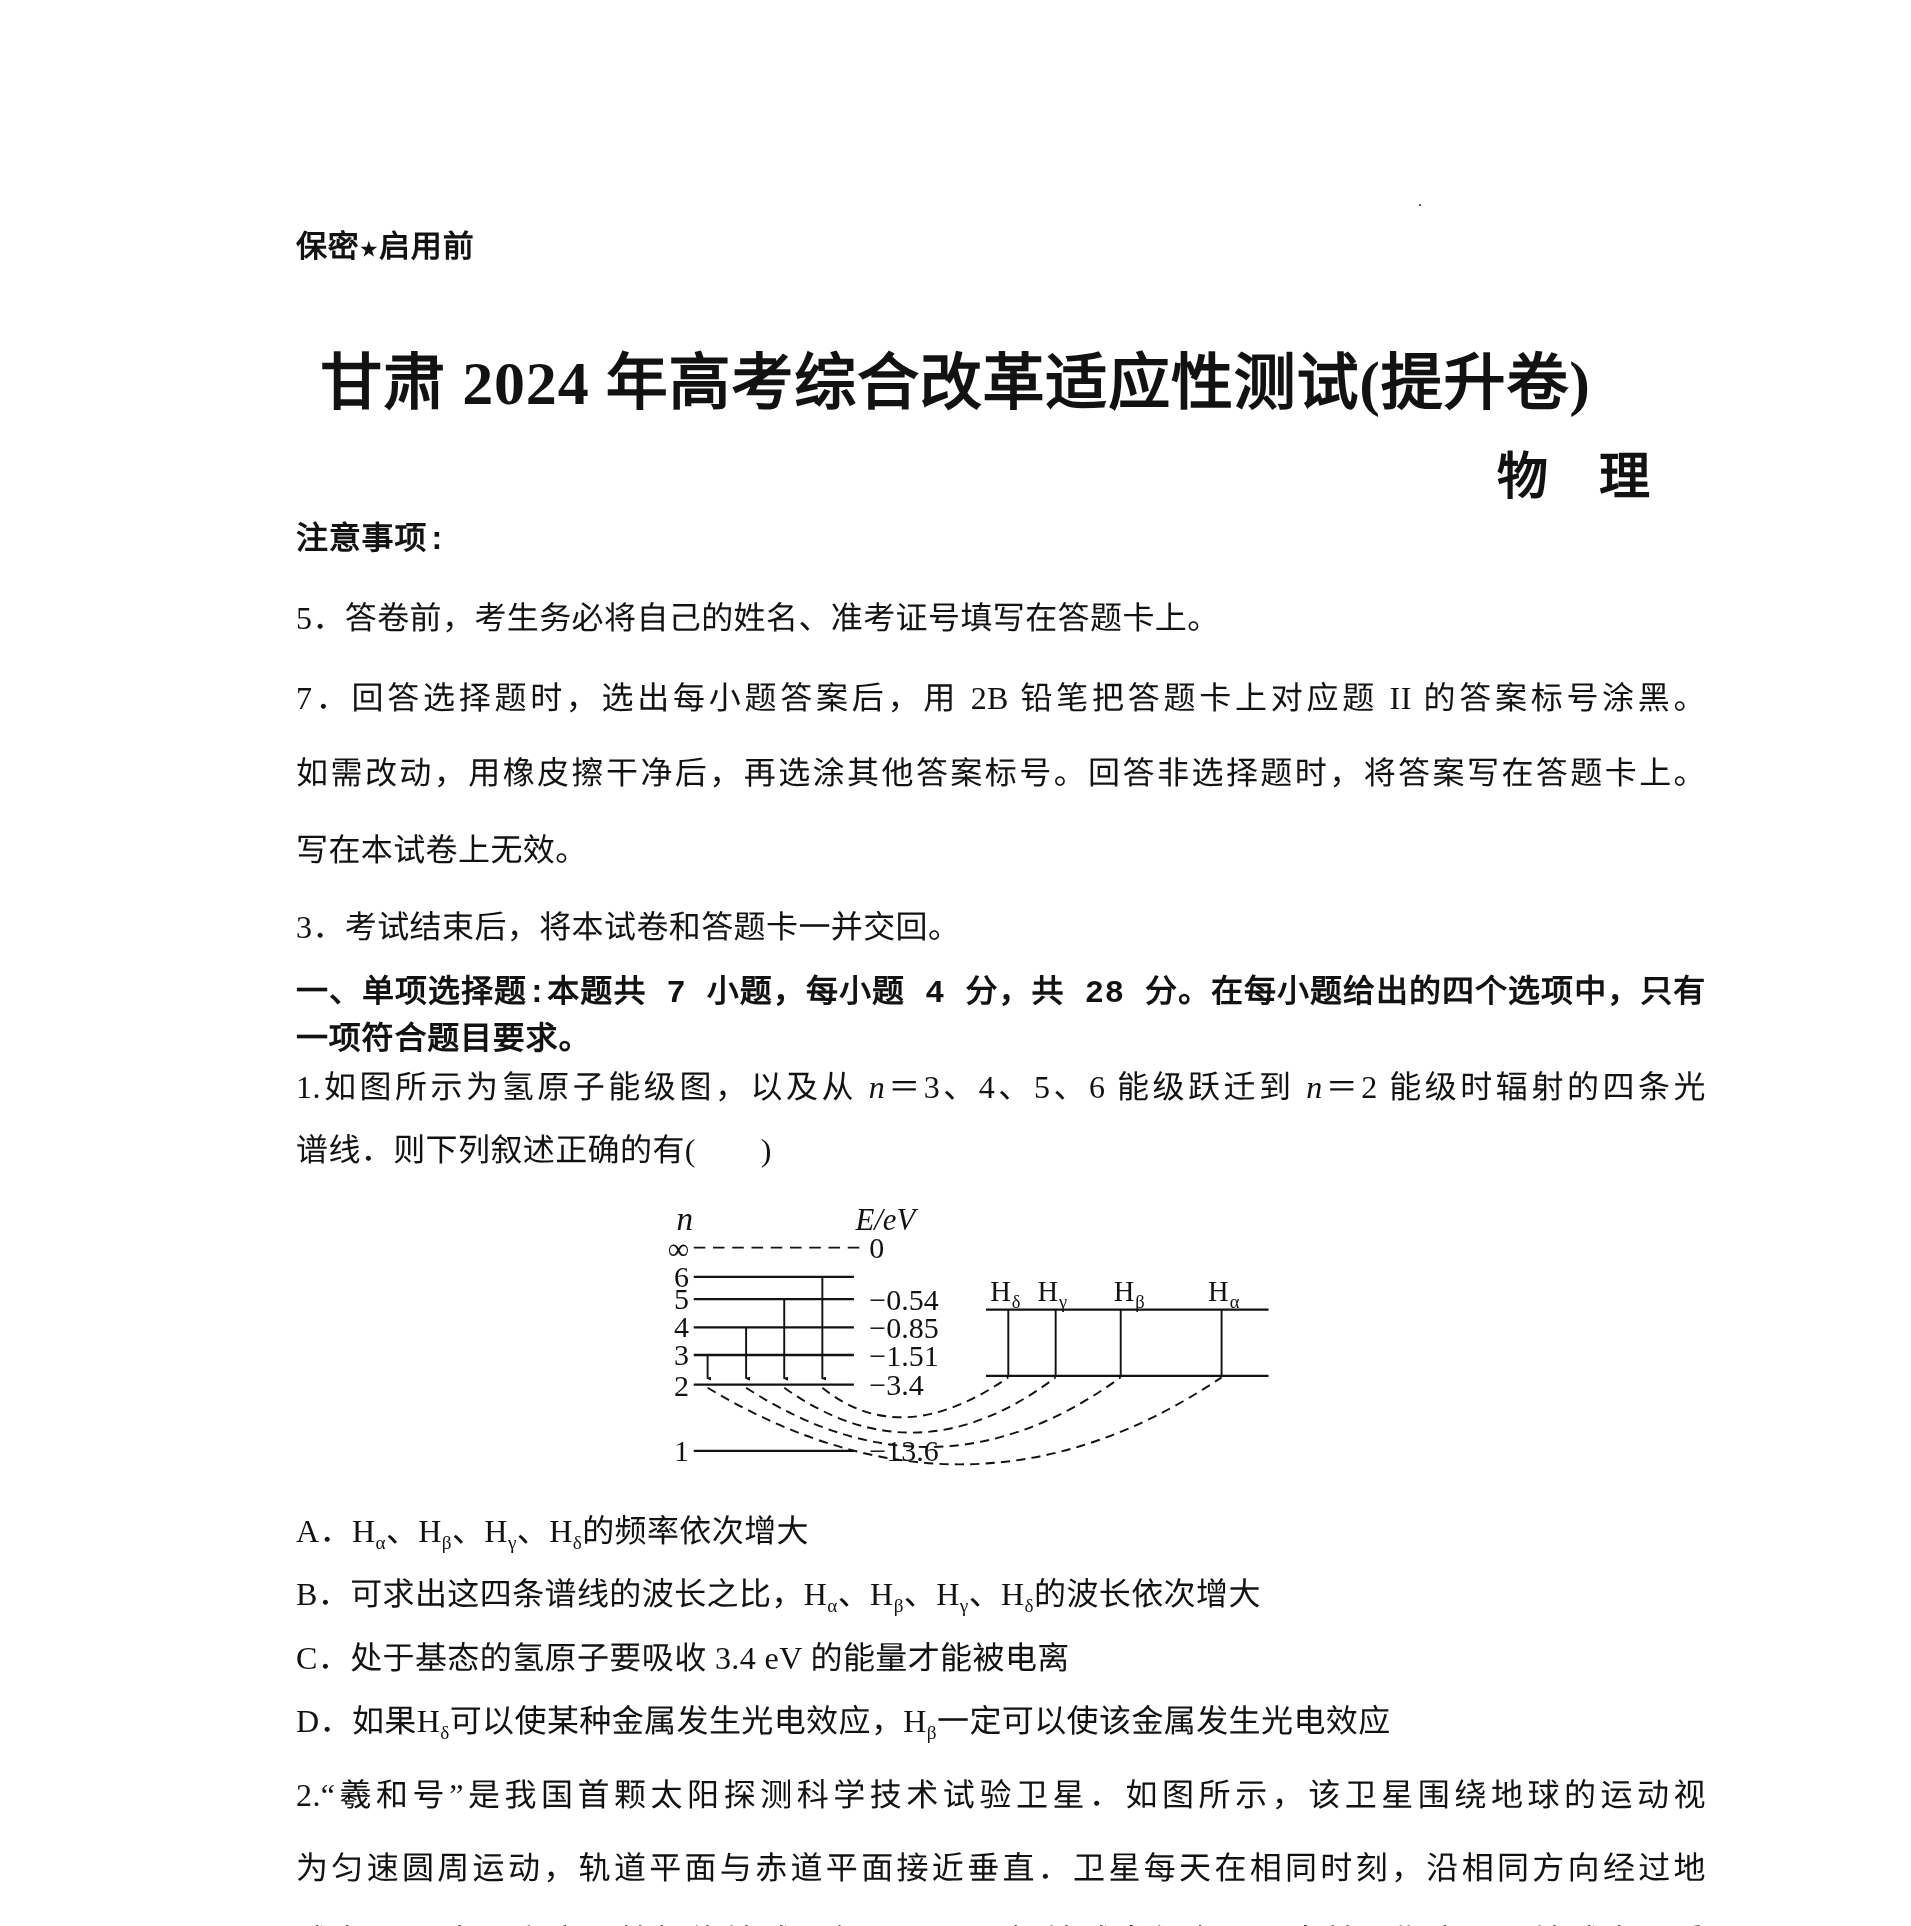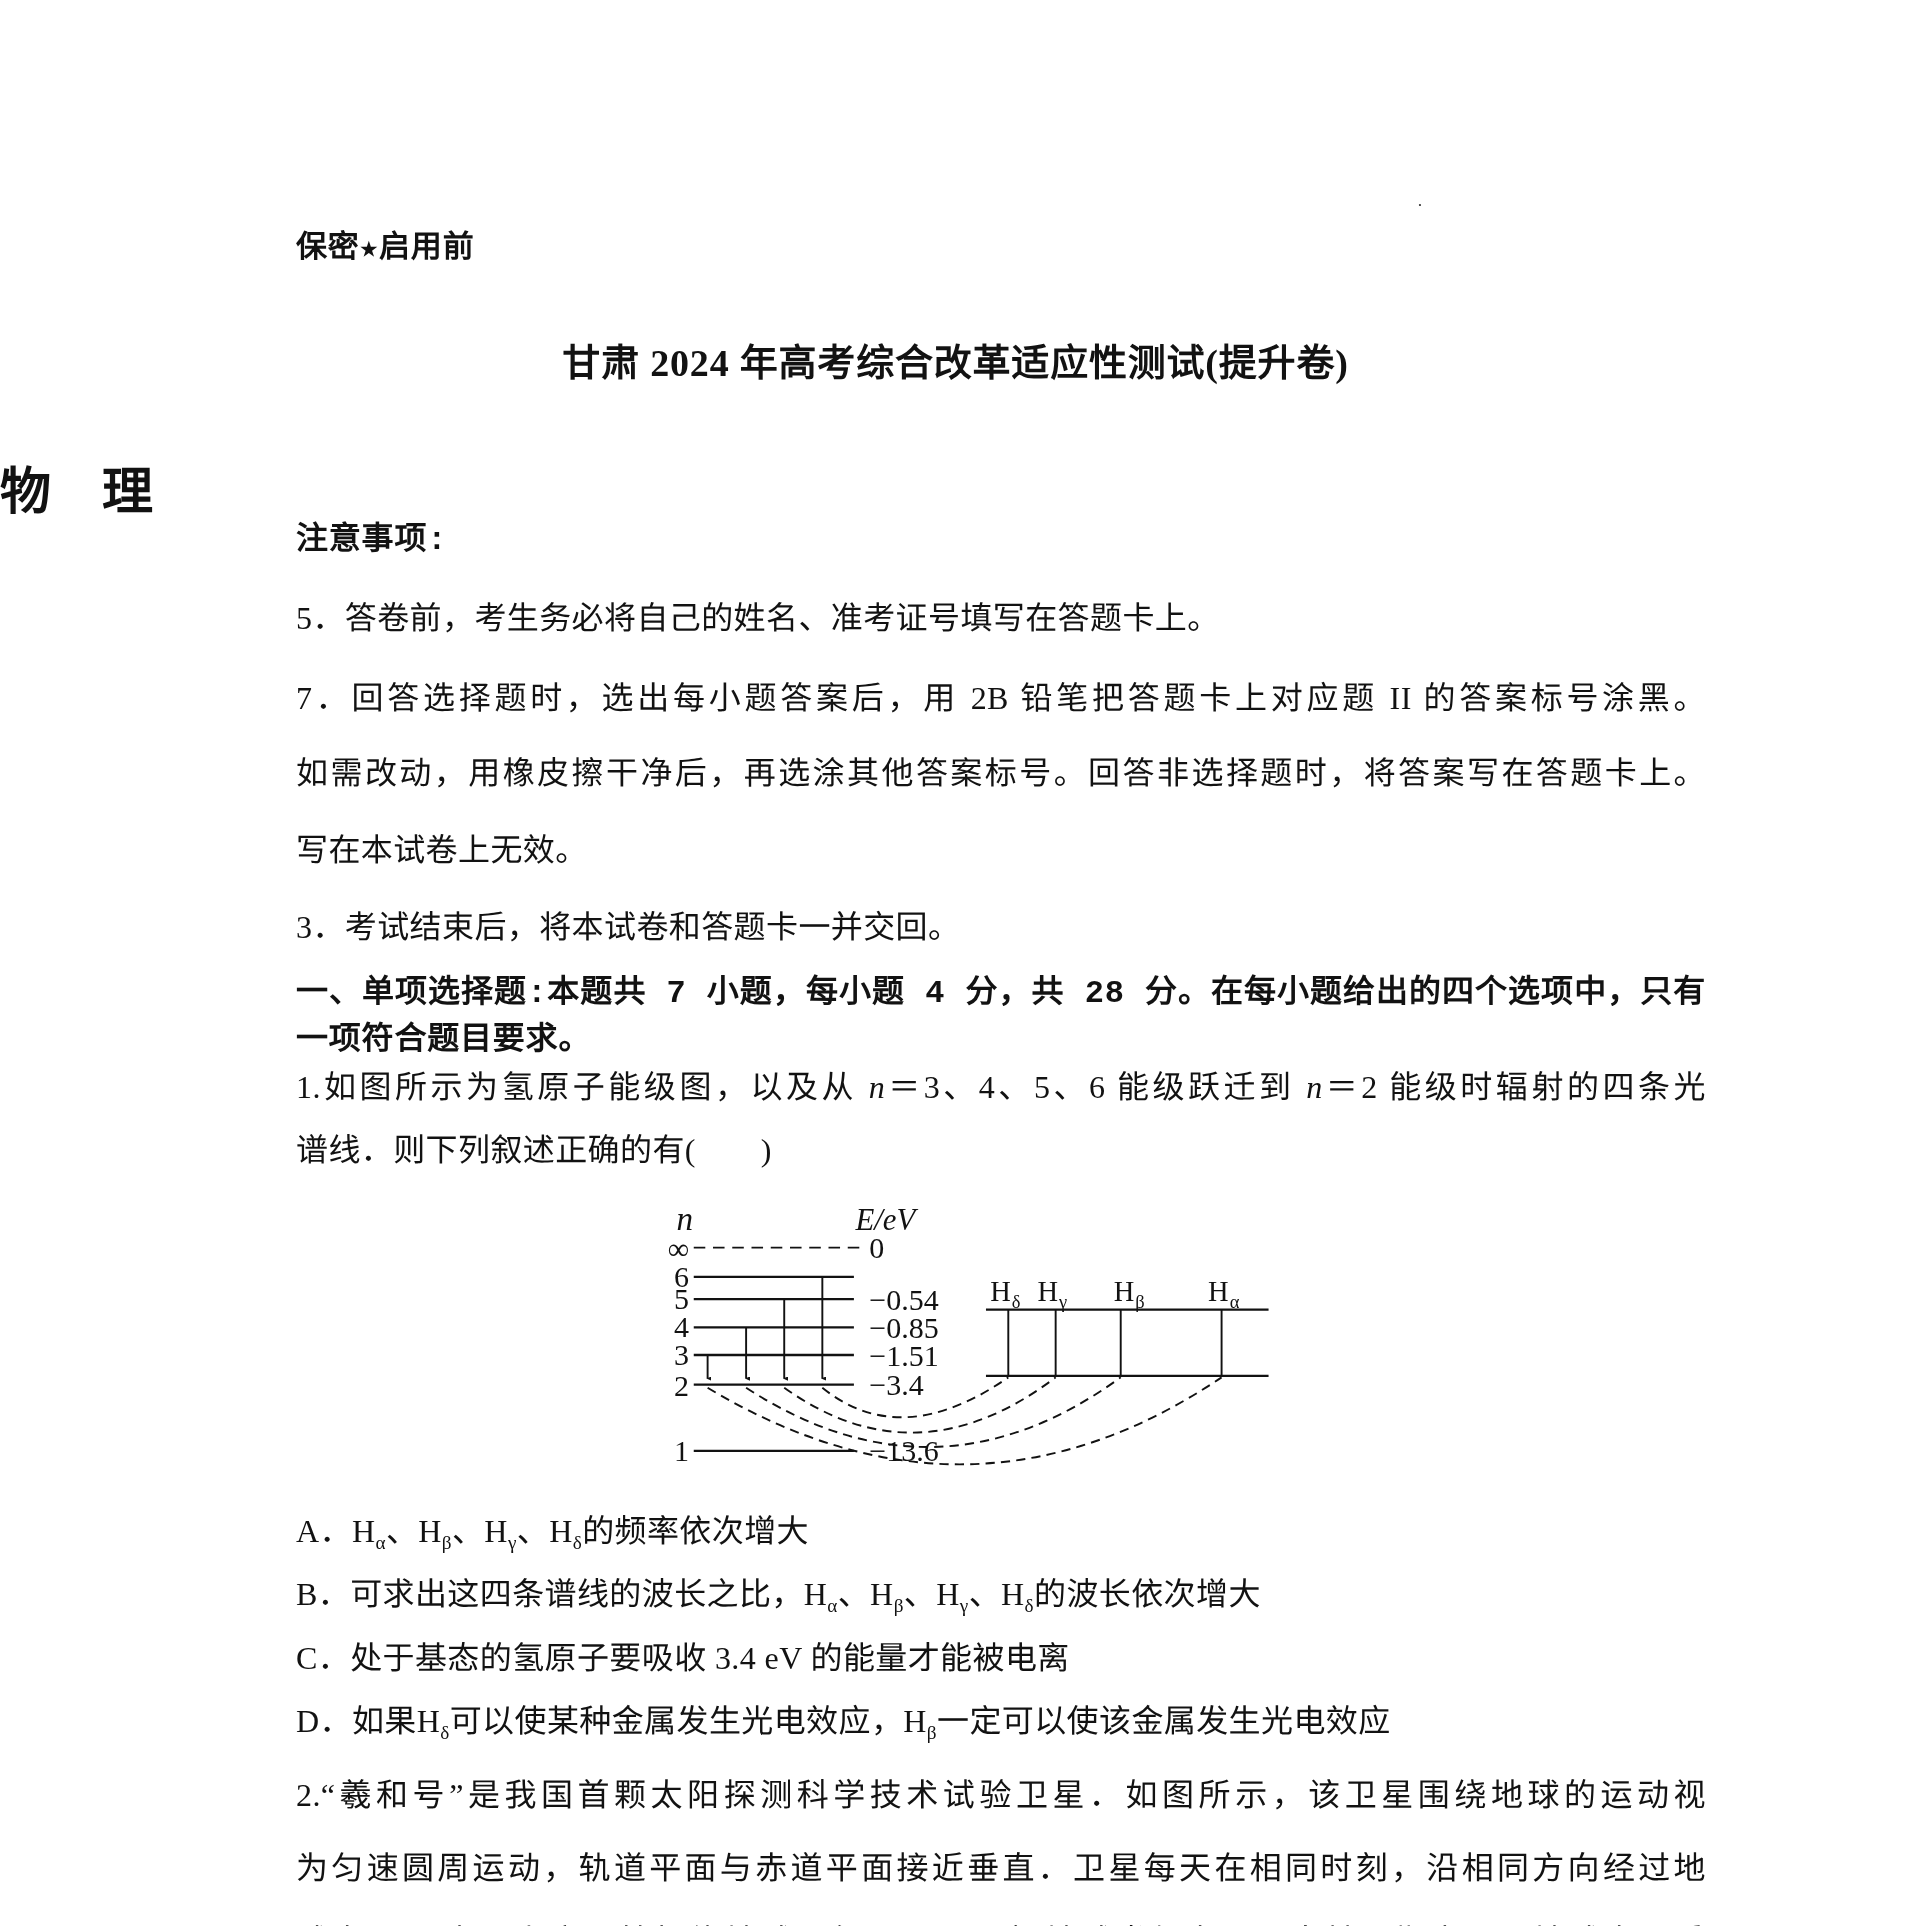--- a/index.html
+++ b/index.html
@@ -11,26 +11,26 @@
   }
   .ln{
     position:absolute;left:296px;width:1410px;
     font-size:32px;line-height:43px;white-space:nowrap;
     letter-spacing:0.4px;
   }
   .fill{white-space:normal;text-align:justify;text-align-last:justify;}
   .sans-b{font-family:Liberation Mono, monospace;font-weight:700;letter-spacing:0.8px;}
   .title{
     position:absolute;left:0;top:332px;width:1911px;
-    text-align:center;font-size:38px;font-weight:700;
+    text-align:center;font-size:62px;font-weight:700;
     font-family:"Liberation Serif","DejaVu Serif",serif;letter-spacing:0.8px;
   }
   .subject{
-    position:absolute;left:0;top:450px;width:1650px;
-    text-align:left;font-size:51px;font-weight:700;
+    position:absolute;left:0;top:435px;width:1650px;
+    text-align:right;font-size:51px;font-weight:700;
     font-family:"Liberation Serif","DejaVu Serif",serif;
   }
   .vr{font-style:italic;font-family:"Liberation Serif","DejaVu Serif",serif;}
   sub{font-size:0.6em;line-height:0;}
   .stray{position:absolute;left:1417px;top:195px;font-size:17.7px;color:#333;}
   .figwrap{position:absolute;}
   svg text{fill:#121212;}
 </style>
 </head>
 <body>

